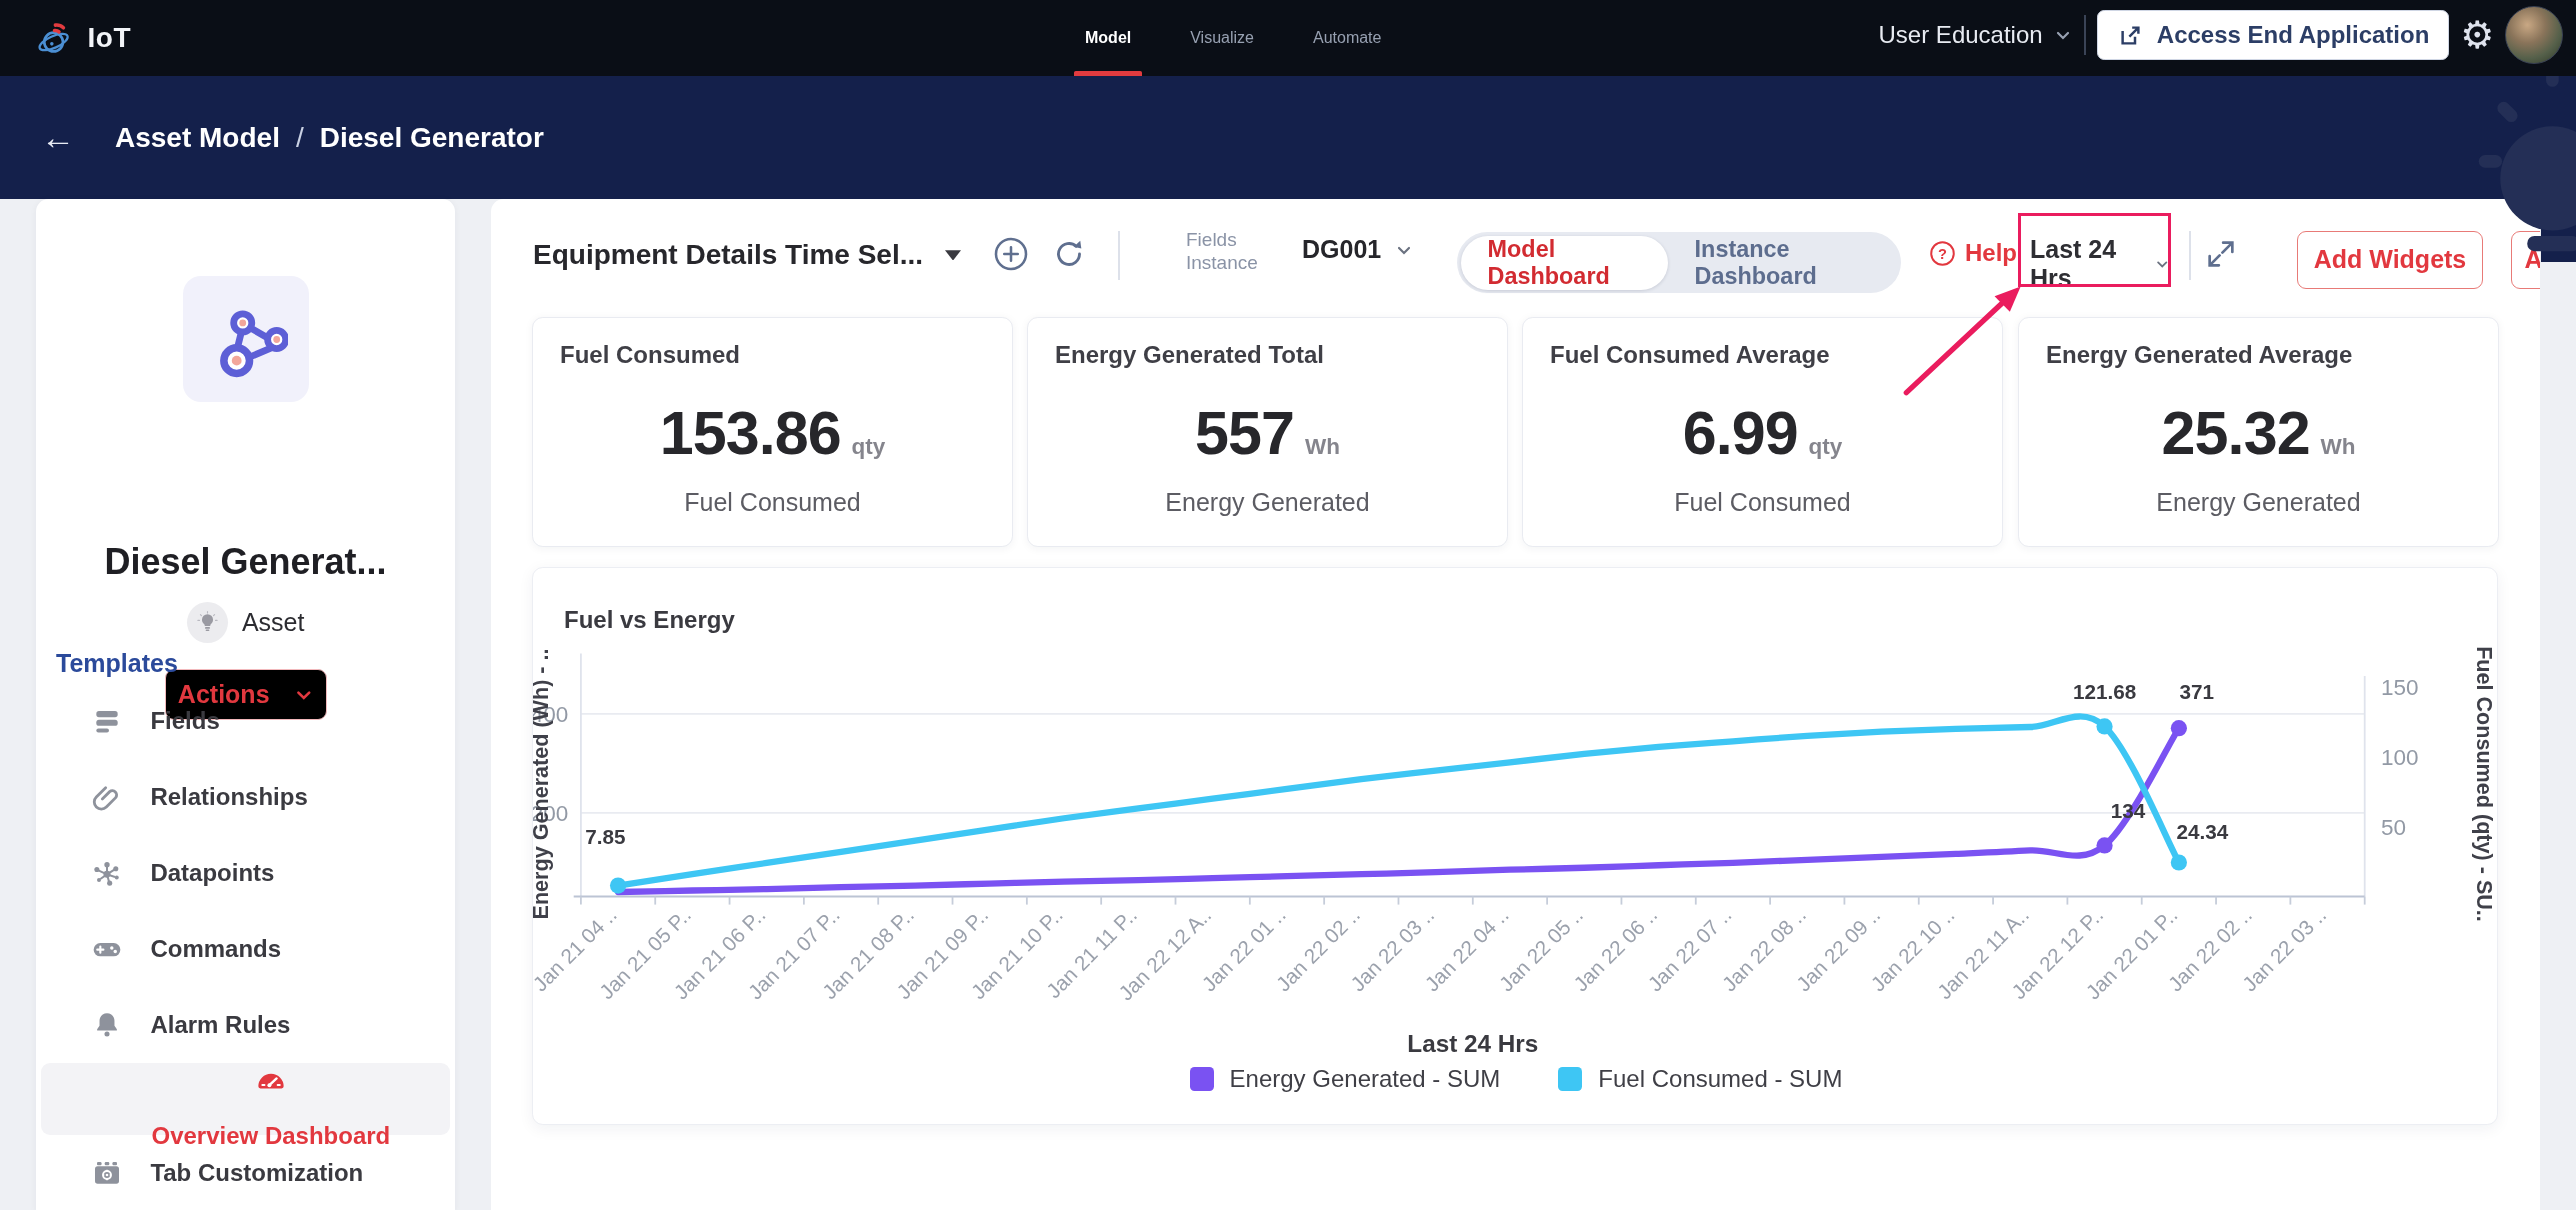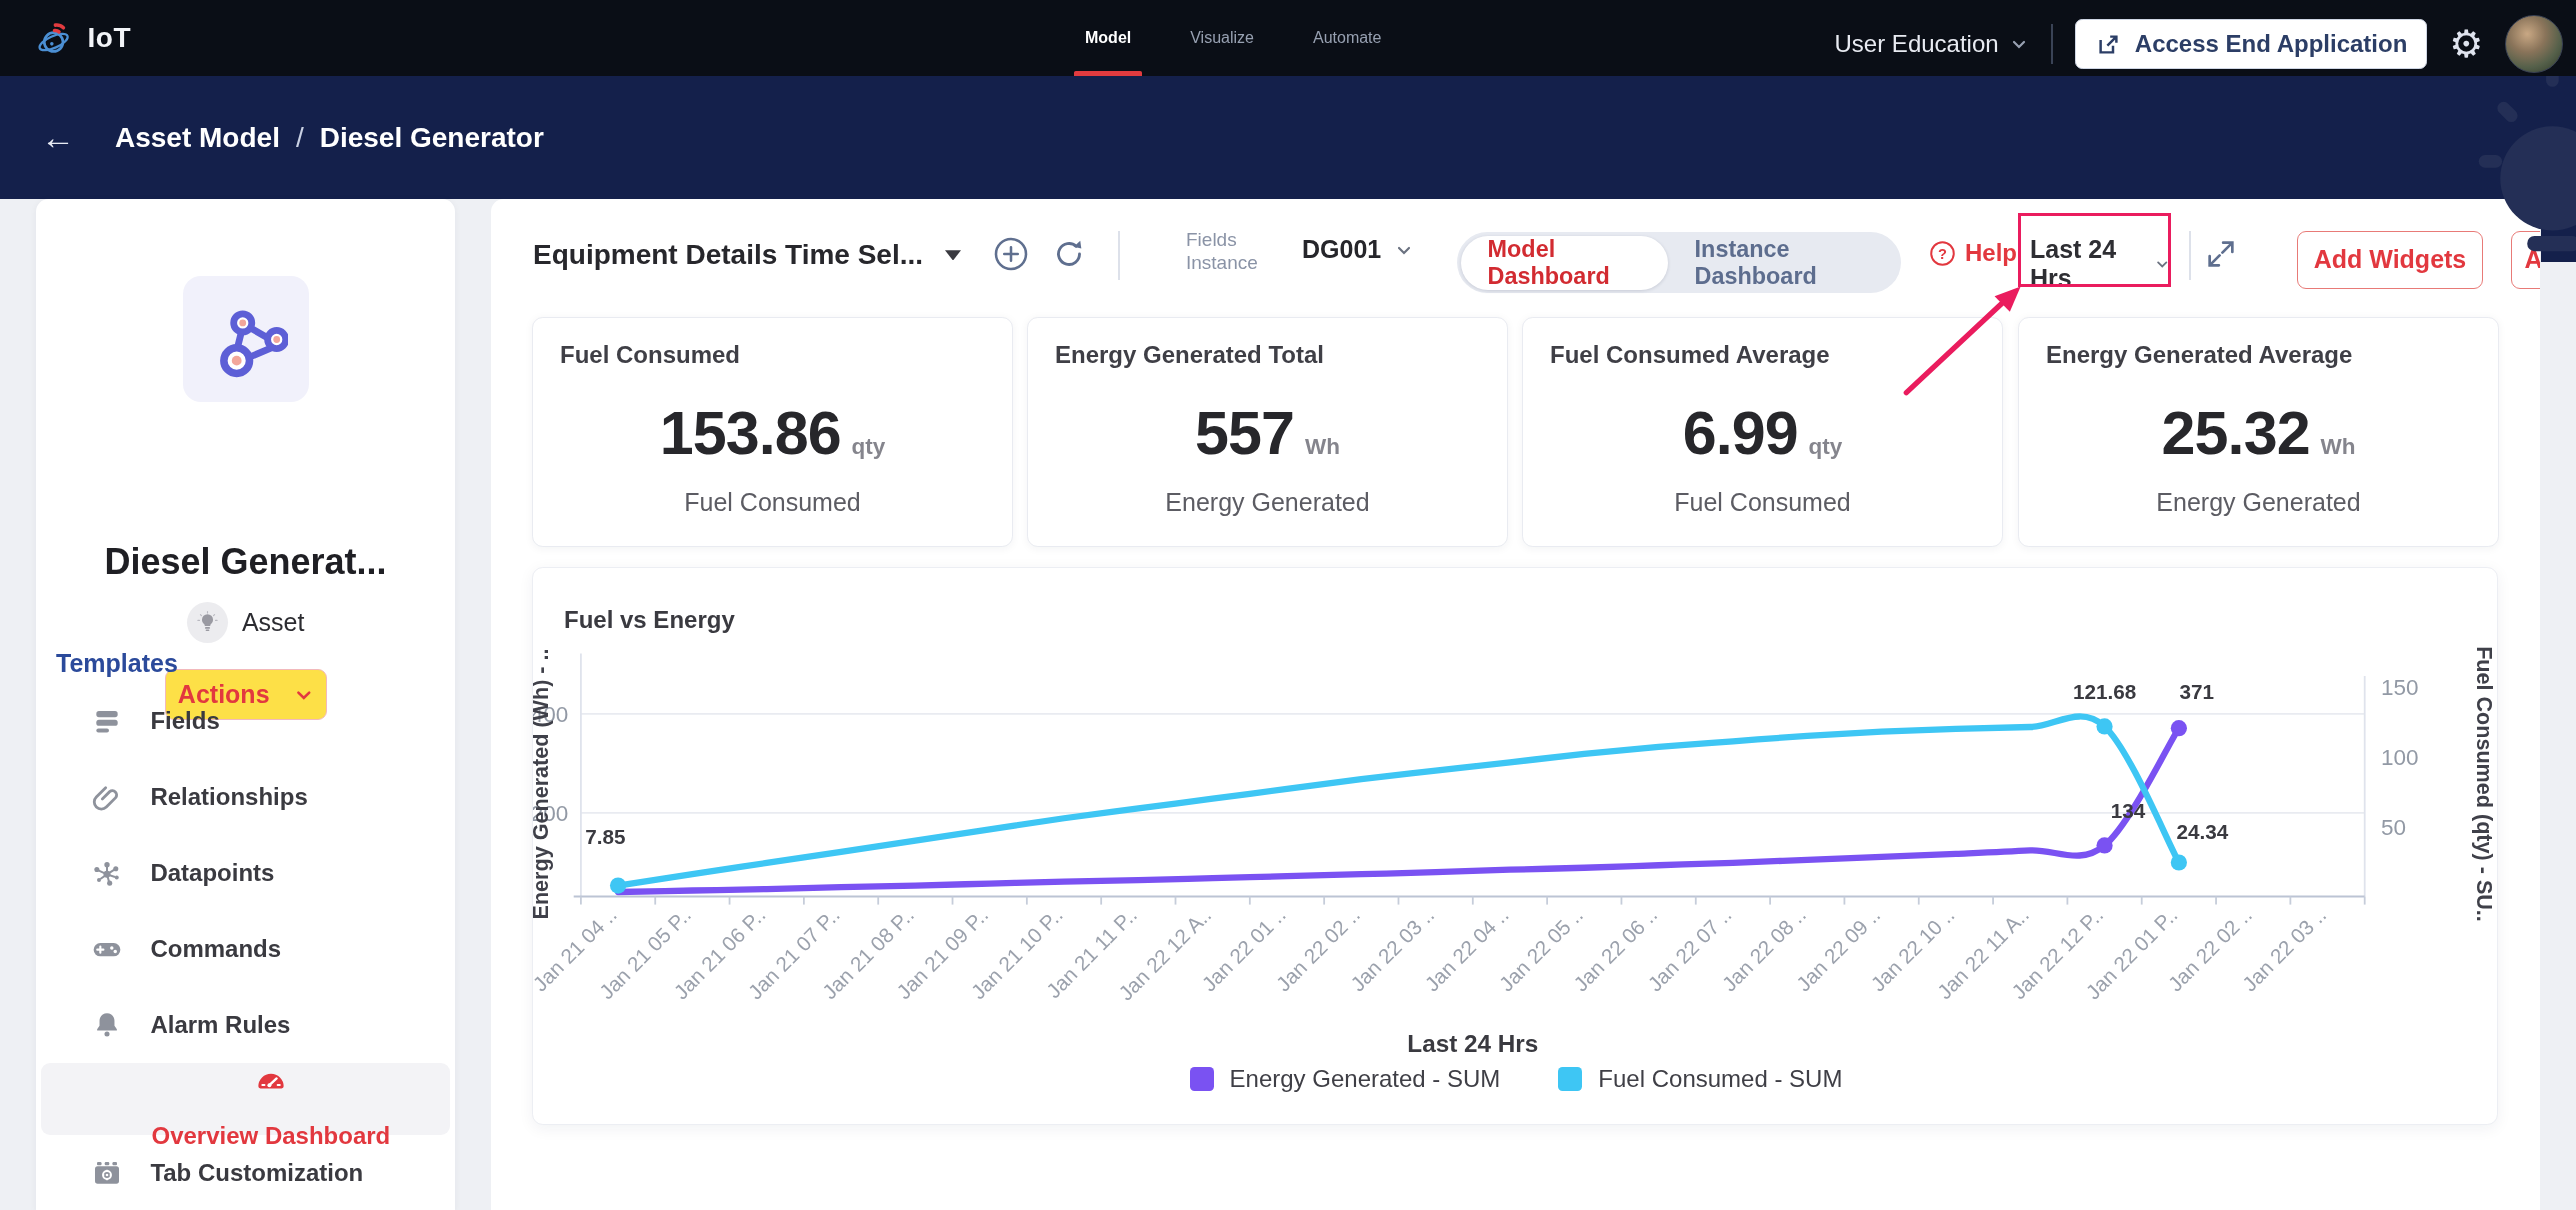--- a/index.html
+++ b/index.html
@@ -10,21 +10,21 @@
   #topbar { position:absolute; left:0; top:0; width:2576px; height:76px; background:#0a0e16;
     display:flex; align-items:center; }
   .logo-wrap { display:flex; align-items:center; gap:12.6px; margin-left:34px; }
   .logo-text { color:#f2f4f8; font-size:28px; font-weight:600; letter-spacing:0.5px; }
   #top-tabs { position:absolute; left:1085px; top:0; height:76px; display:flex; gap:59px; }
   .top-tab { height:76px; display:flex; align-items:center; font-size:16px; color:#97a0b1;
     position:relative; cursor:pointer; }
   .top-tab.active { color:#ffffff; font-weight:600; }
   .top-tab.active::after { content:""; position:absolute; left:-10.8px; right:-10.8px; bottom:0;
     height:5.4px; background:#e23b3f; border-radius:1.8px 1.8px 0 0; }
-  #topbar-right { position:absolute; right:12.6px; top:13px; height:62px; display:flex; align-items:center; gap:22px; }
+  #topbar-right { position:absolute; right:12.6px; top:4px; height:62px; display:flex; align-items:center; gap:11px; }
   .workspace { display:flex; align-items:center; gap:10.8px; color:#e8ebf2; font-size:24px; }
   .tb-divider { width:1.8px; height:40px; background:#3a4356; }
   .access-btn { display:flex; align-items:center; gap:12.6px; background:#ffffff; color:#2c3e66;
     font-size:24px; font-weight:600; height:50px; padding:0 19px; border-radius:7.2px; border:0.9px solid #cfd6e4; }
   .gear-glyph { color:#dfe3ee; font-size:38px; line-height:1; }
   .avatar { width:58px; height:58px; border-radius:50%; border:1.8px solid #3a4254;
     background:radial-gradient(circle at 38% 32%, #c9a884 0%, #8a745a 35%, #55604a 65%, #2c3626 100%); }
 
   
   #band { position:absolute; left:0; top:76px; width:2576px; height:123px; background:#14204b;
@@ -38,21 +38,21 @@
   
   #sidebar { position:absolute; left:36px; top:199px; width:419px; height:1012px; background:#ffffff;
     border-radius:12.6px 12.6px 0 0; box-shadow:0 1.8px 7.2px rgba(20,30,60,.05); }
   .asset-tile { position:absolute; left:147px; top:77px; width:126px; height:126px; background:#f1f1fb;
     border-radius:18px; display:flex; align-items:center; justify-content:center; }
   .sb-title { position:absolute; left:0; top:342px; width:419px; text-align:center; font-size:36px; font-weight:800; color:#1f1f24; }
   .asset-row { position:absolute; left:0; top:403px; width:419px; display:flex; align-items:center; justify-content:center; gap:14.4px; }
   .asset-bulb { width:41px; height:41px; border-radius:50%; background:#ececef; display:flex; align-items:center; justify-content:center; }
   .asset-label { font-size:25px; color:#2c2c31; }
   .actions-btn { position:absolute; left:129px; top:470px; width:162px; height:51px; border:1.8px solid #f2b9bc;
-    border-radius:9px; background:#fde047; display:flex; align-items:center; justify-content:center; gap:23px;
+    border-radius:9px; background:#000000; display:flex; align-items:center; justify-content:center; gap:23px;
     color:#e2383f; font-size:25px; font-weight:700; }
   .section-title { position:absolute; left:20px; top:450px; font-size:25px; font-weight:700; color:#2b4a9b; }
   #sb-menu { position:absolute; left:5.4px; top:484px; width:409px; }
   .sb-item { height:76px; display:flex; align-items:center; gap:27px; padding-left:50px; border-radius:9px; cursor:pointer; }
   .sb-item .lbl { font-size:24px; font-weight:600; color:#3a3a40; }
   .sb-item.active { background:#f3f3f6; height:72px;flex-direction:column; }
   .sb-item.active .lbl { color:#e2383f; font-weight:700; }
   .sb-ico { width:32px; height:32px; flex:0 0 32px; }
 
   

